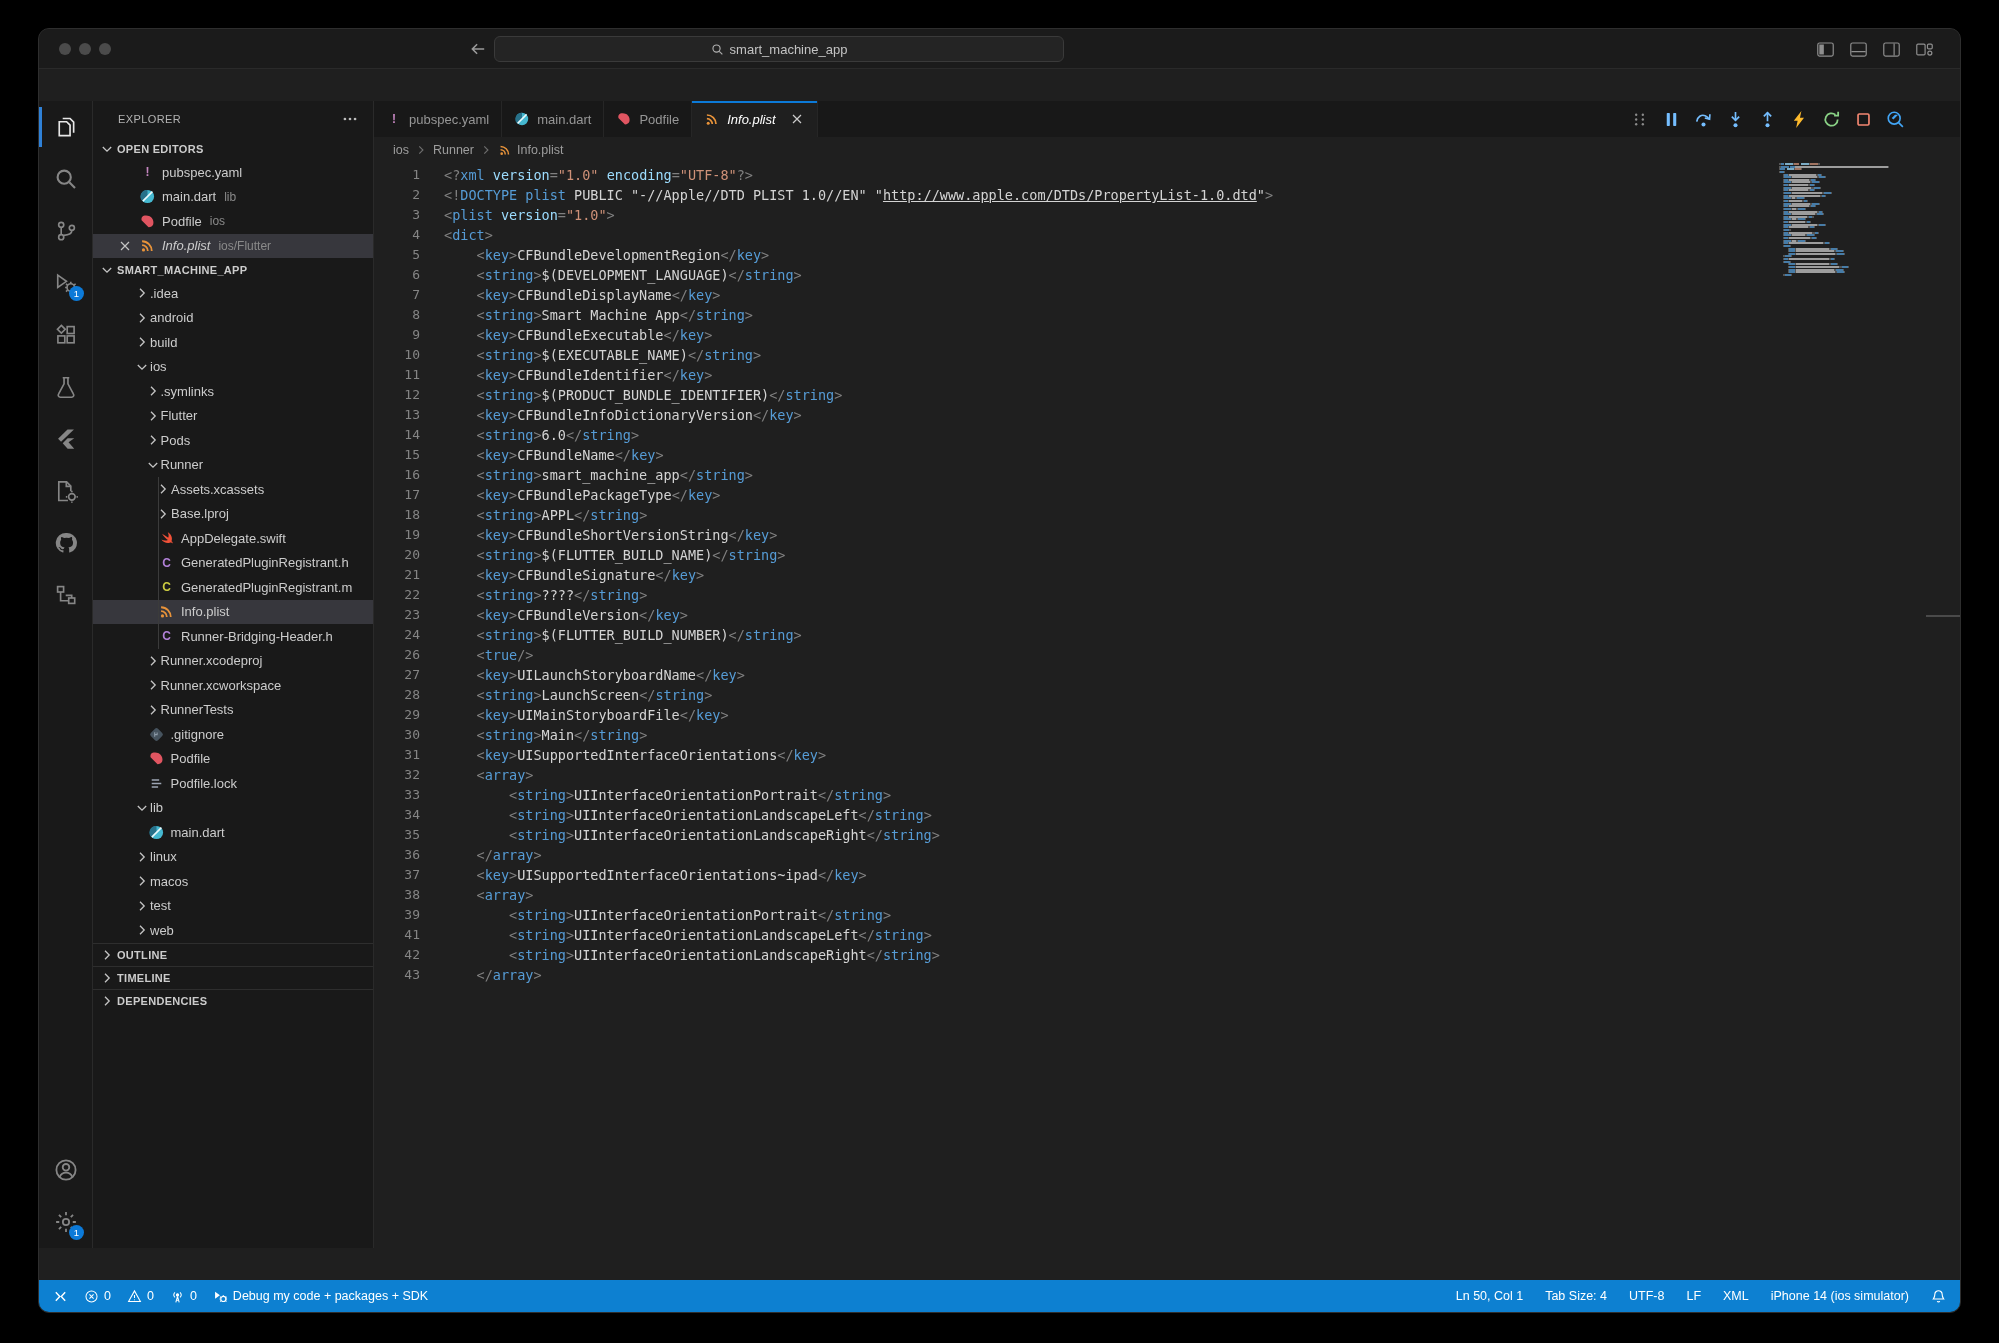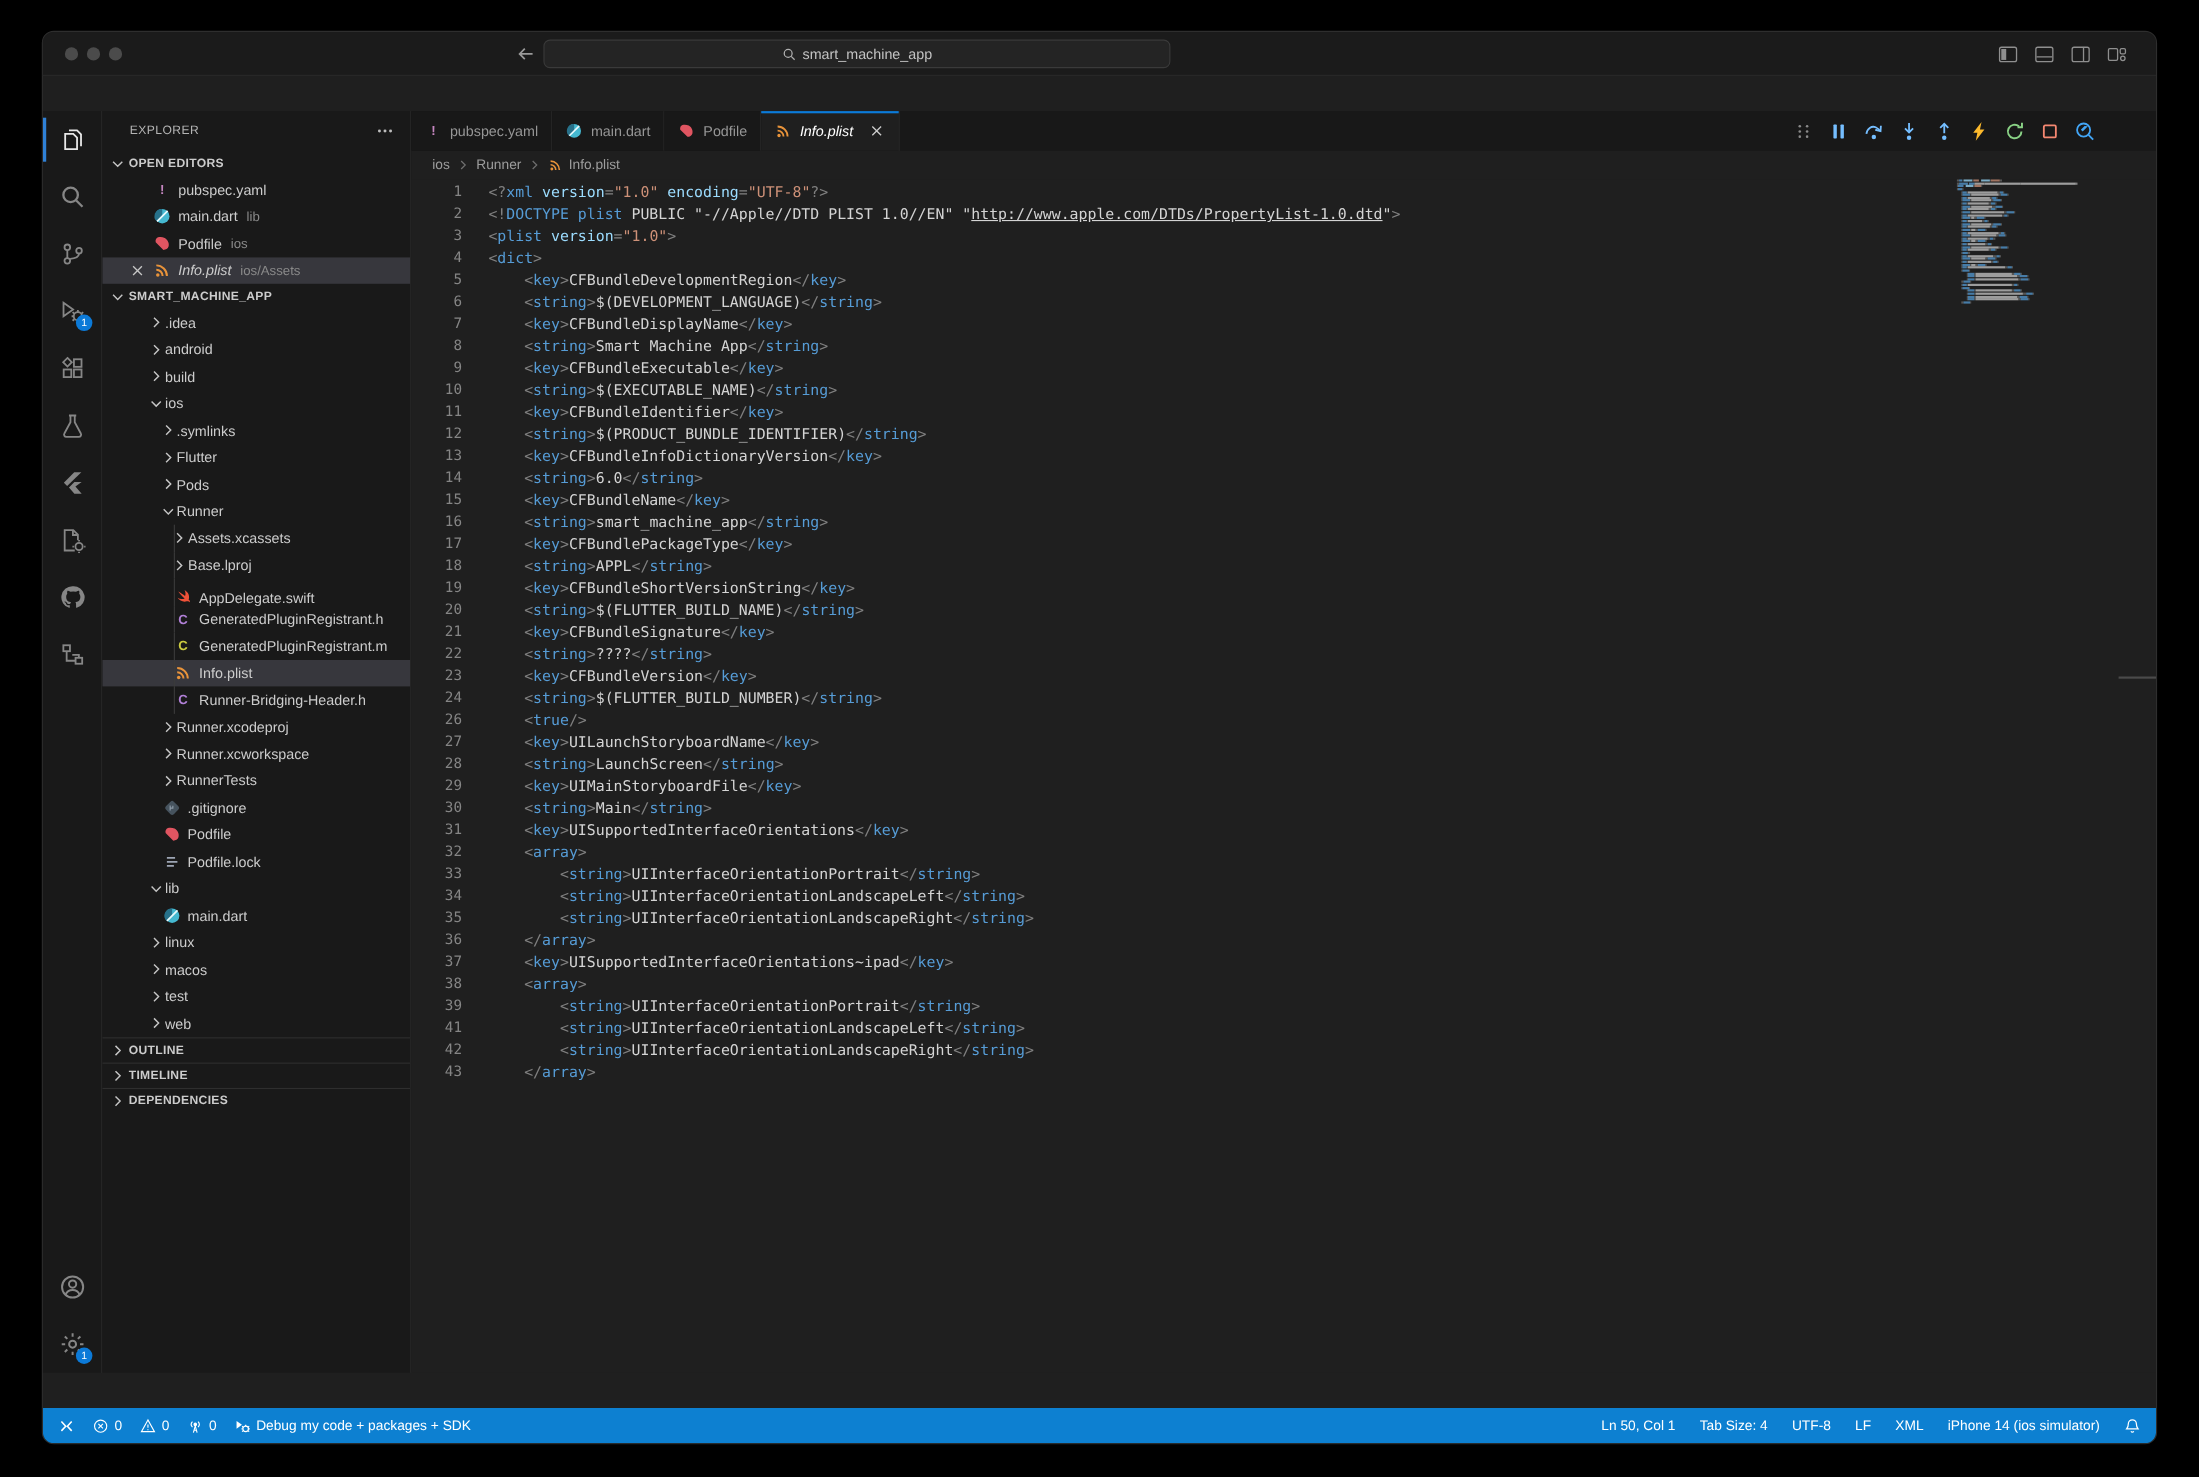--- a/index.html
+++ b/index.html
@@ -324,21 +324,21 @@
                 </svg></span>
             </span>
             <span class="ficon">
               <svg viewBox="0 0 16 16" fill="none">
                 <circle cx="4.2" cy="12.2" r="1.5" fill="#e8933a"></circle>
                 <path d="M2.9 7.7a5.4 5.4 0 0 1 5.4 5.4" stroke="#e8933a" stroke-width="1.7"></path>
                 <path d="M2.9 4a9.1 9.1 0 0 1 9.1 9.1" stroke="#e8933a" stroke-width="1.7"></path>
               </svg>
             </span>
             <span class="lbl it">Info.plist</span>
-            <span class="desc">ios/Assets</span>
+            <span class="desc">ios/Flutter</span>
           </div>
         </div>
       <div id="project-tree">
           <div class="sec-header">
             <span class="chev"><svg viewBox="0 0 16 16" fill="none" stroke="currentColor" stroke-width="1.3">
                 <path d="M3.8 6L8 10.2 12.2 6"></path>
               </svg></span>
             <span>SMART_MACHINE_APP</span>
           </div>
           <div class="row" style="padding-left: 41px;">
@@ -396,21 +396,21 @@
               </svg></span>
             <span class="lbl">Assets.xcassets</span>
           </div>
           <div class="row" style="padding-left: 62px;">
             <span class="guide"></span>
             <span class="chev"><svg viewBox="0 0 16 16" fill="none" stroke="currentColor" stroke-width="1.3">
                 <path d="M6 3.8L10.2 8 6 12.2"></path>
               </svg></span>
             <span class="lbl">Base.lproj</span>
           </div>
-          <div class="row" style="padding-left: 62px; align-items: flex-end;">
+          <div class="row" style="padding-left: 62px;">
             <span class="guide"></span>
             <span style="width: 3px; flex: 0 0 3px;"></span>
             <span class="ficon">
               <svg viewBox="0 0 16 16" fill="#f05138">
                 <path d="M12.7 10.5c1.2-2.9-.2-6.5-3.5-8.3.9 1.7 1.1 3.7.4 5.2C8 6.1 5.9 4.5 3.8 3.5c1.6 2.4 4 4.8 5.5 5.9-1.8.9-4.2.7-6.1-.5 1.6 2.5 5.1 3.9 7.8 3 1-.3 2-.1 2.5.9.5-.8.4-1.7-.8-2.3z"></path>
               </svg>
             </span>
             <span class="lbl">AppDelegate.swift</span>
           </div>
           <div class="row" style="padding-left: 62px;">

